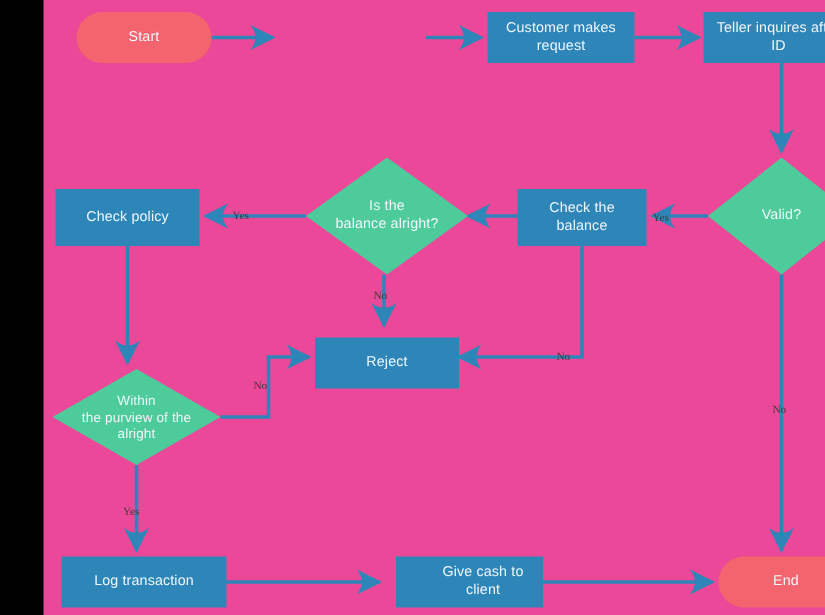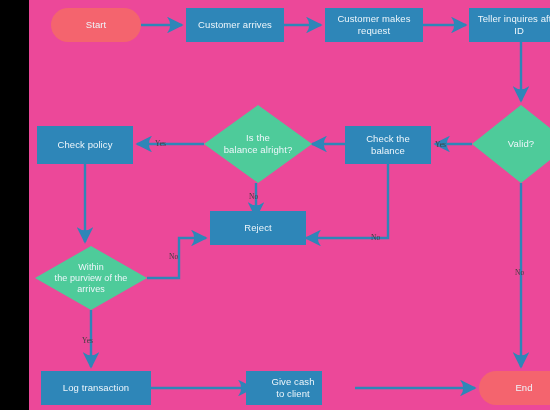--- a/index.html
+++ b/index.html
@@ -114,23 +114,20 @@
       <path d="M 110 388 L 224 388"></path>
 
       <path d="M 326 388 L 446 388"></path>
     </g>
   </svg>
 
   <div class="node terminator" style="left:22px; top:8px; width:90px; height:34px;">
     <div class="label">Start</div>
   </div>
 
-  <div class="node process" style="left:157px; top:8px; width:98px; height:34px;">
-    <div class="label">Customer arrives</div>
-  </div>
 
   <div class="node process" style="left:296px; top:8px; width:98px; height:34px;">
     <div class="label">Customer makes
 request</div>
   </div>
 
   <div class="node process" style="left:440px; top:8px; width:100px; height:34px;text-align:center;">
     <div class="label">Teller inquires after
 ID</div>
   </div>
@@ -148,36 +145,36 @@
   <div class="node decision" style="left:175px; top:105px; width:108px; height:78px;">
     <div class="diamond-fill"></div>
     <div class="label">Is the
 balance alright?</div>
   </div>
 
   <div class="node process" style="left:8px; top:126px; width:96px; height:38px;">
     <div class="label">Check policy</div>
   </div>
 
-  <div class="node process" style="left:181px; top:211px; width:96px; height:34px;">
+  <div class="node process" style="left:181px; top:225px; width:96px; height:34px;">
     <div class="label">Reject</div>
   </div>
 
   <div class="node decision" style="left:6px; top:246px; width:112px; height:64px;">
     <div class="diamond-fill"></div>
     <div class="label" style="font-size:9px; line-height:11px;">Within
 the purview  of the
-arrives</div>
+alright</div>
   </div>
 
   <div class="node process" style="left:12px; top:371px; width:110px; height:34px;">
     <div class="label">Log transaction</div>
   </div>
 
-  <div class="node process" style="left:217px; top:371px; width:76px; height:34px;padding-left:18px;">
+  <div class="node process" style="left:235px; top:371px; width:98px; height:34px;padding-left:18px;">
     <div class="label">Give cash to client</div>
   </div>
 
   <div class="node terminator" style="left:450px; top:371px; width:90px; height:34px;text-align:center;">
     <div class="label">End</div>
   </div>
 
   <div class="edge-label" style="left:406px; top:140px;">Yes</div>
   <div class="edge-label" style="left:486px; top:268px;">No</div>
   <div class="edge-label" style="left:342px; top:233px;">No</div>

